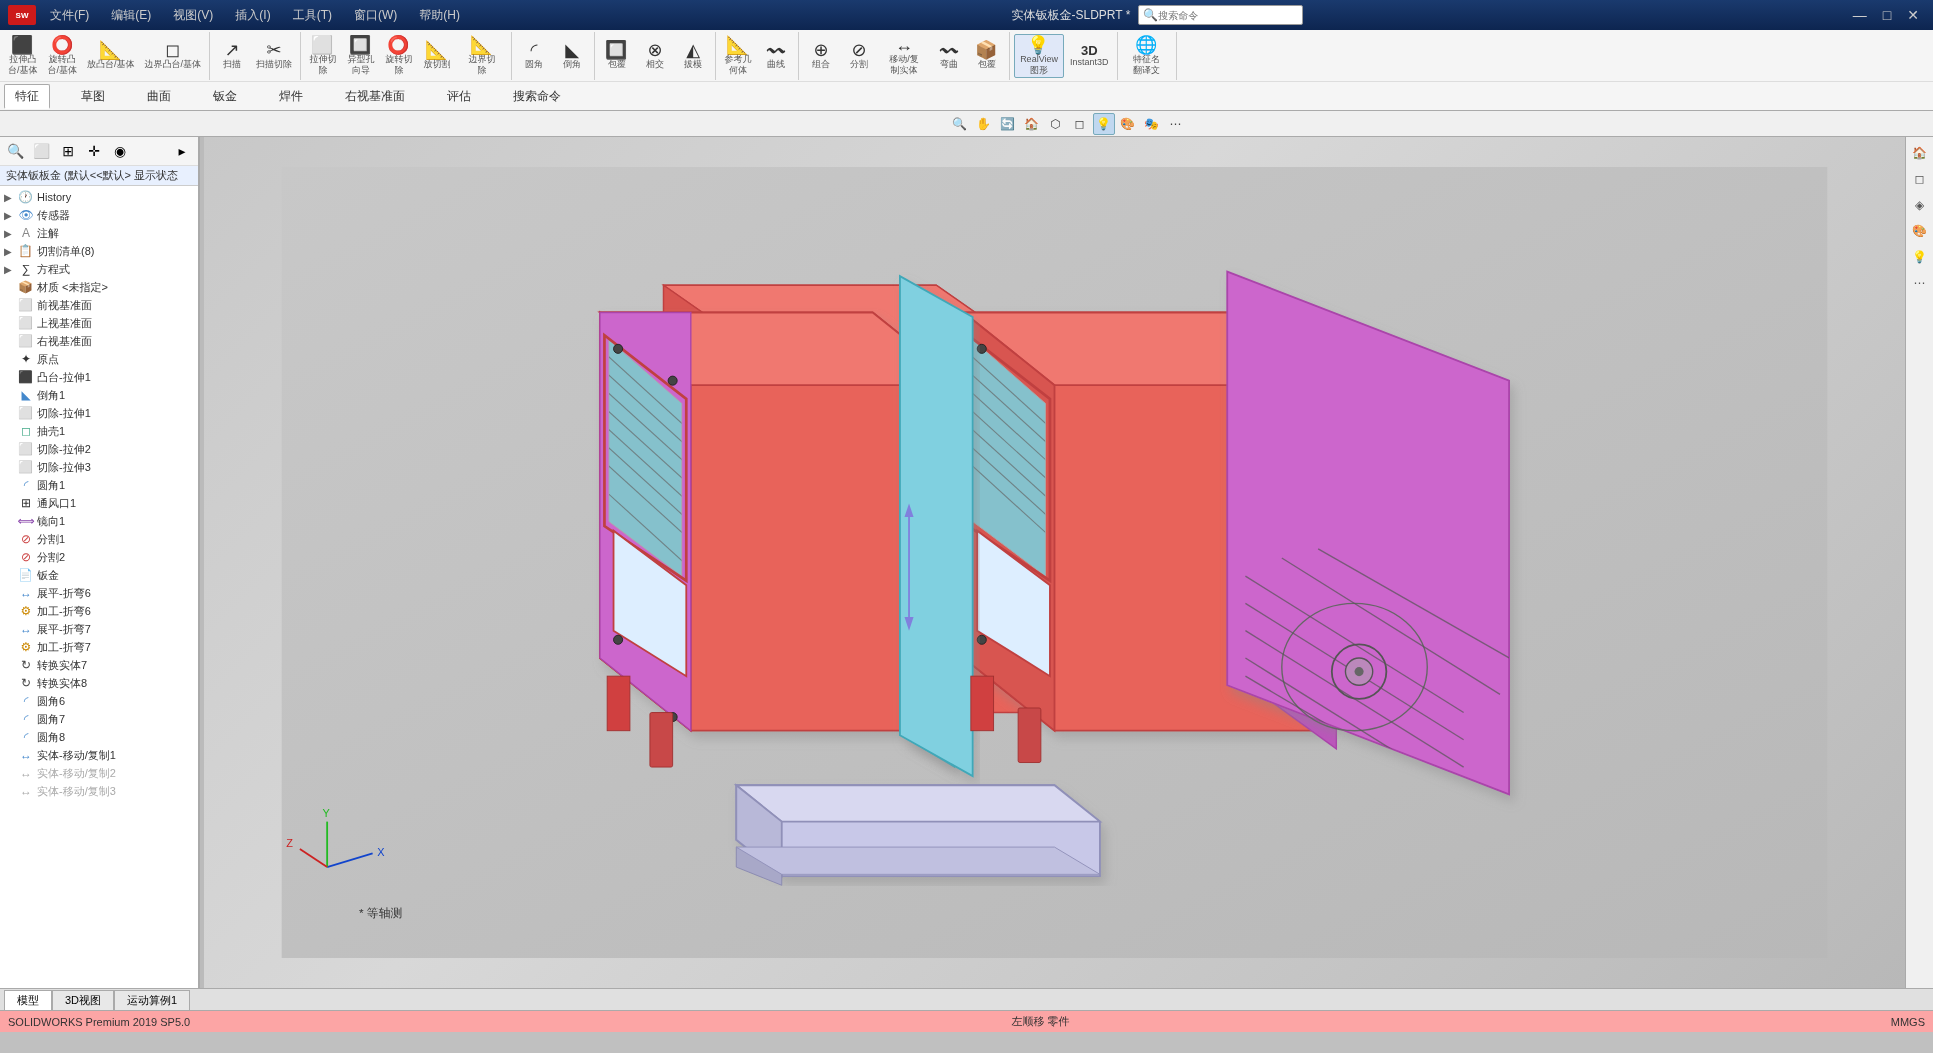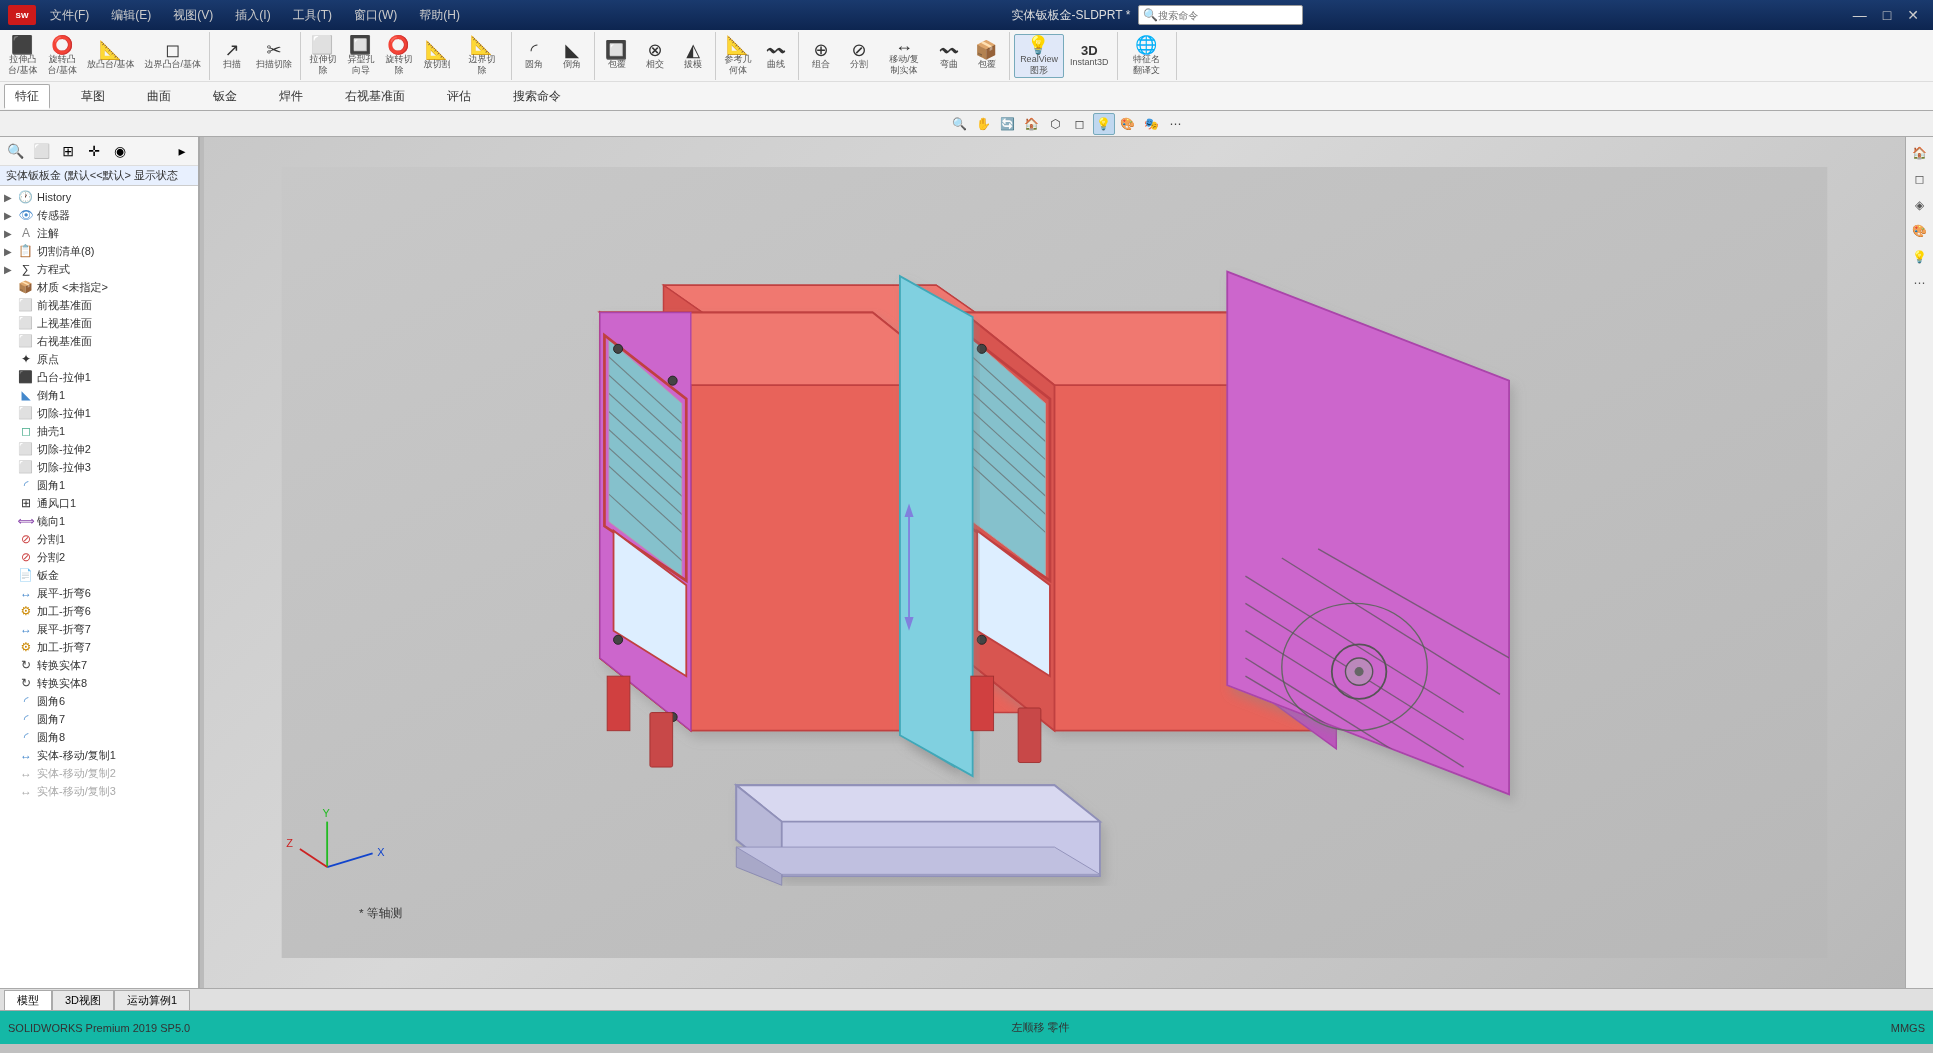--- a/index.html
+++ b/index.html
@@ -686,17 +686,17 @@
     <div class="right-btn">⋯</div>
   </div>
 </div>
 
 <div style="display:flex; background:#e0e0e0; border-top:1px solid #aaa; height:22px; align-items:flex-end; padding:0 4px;">
   <div class="status-tab active">模型</div>
   <div class="status-tab">3D视图</div>
   <div class="status-tab">运动算例1</div>
 </div>
 
-<div id="status-bar-bottom" style="display:flex; align-items:center; justify-content:space-between; background:#14b8a6; height:34px; padding:0 8px; border-top:1px solid #aaa;">
+<div id="status-bar-bottom" style="display:flex; align-items:center; justify-content:space-between; background:#fca5a5; height:22px; padding:0 8px; border-top:1px solid #aaa;">
   <span>SOLIDWORKS Premium 2019 SP5.0</span>
   <span>左顺移 零件</span>
   <span>MMGS</span>
 </div>
 
 </body></html>

